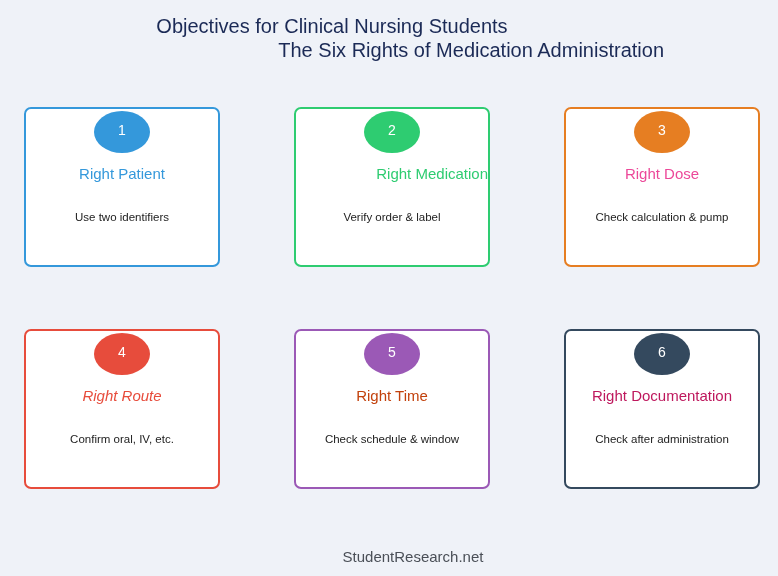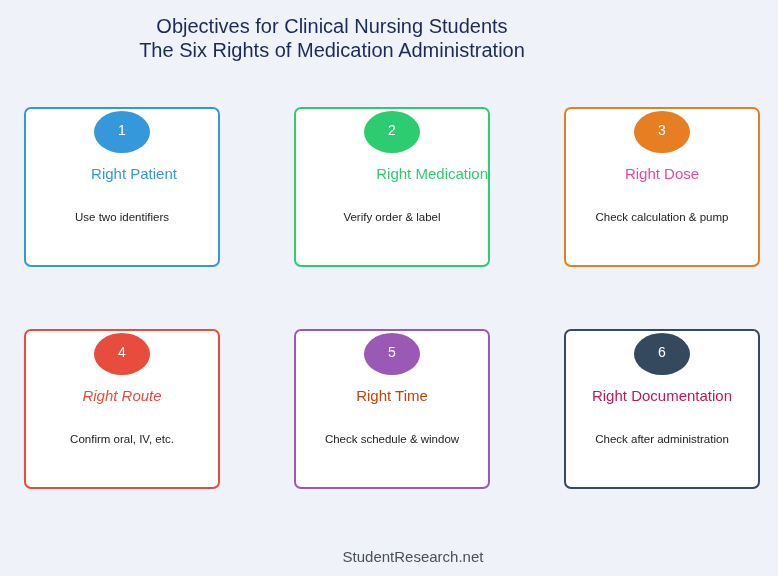--- a/index.html
+++ b/index.html
@@ -5,21 +5,21 @@
   html, body { margin:0; padding:0; }
   body {
     width:778px; height:576px; background:#eff2f8; position:relative; overflow:hidden;
     font-family:"Liberation Sans", "DejaVu Sans", sans-serif;
   }
   .title {
     position:absolute; left:0; width:664px; text-align:center;
     color:#1b2a56; font-size:20px; line-height:24px;
   }
   .t1 { top:14px; }
-  .t2 { top:38px; }
+  .t2 { top:38px;text-align:right; }
   .card {
     position:absolute; width:196px; height:160px; background:#ffffff;
     border:2px solid #333; border-radius:7px; box-sizing:border-box;
   }
   .badge {
     position:absolute; left:50%; top:2px; transform:translateX(-50%);
     width:56px; height:42px; border-radius:50%;
     color:#fff; font-size:14px; text-align:center; line-height:38px;
   }
   .name {
@@ -36,21 +36,21 @@
   }
 </style>
 </head>
 <body>
 
 <div class="title t1">Objectives for Clinical Nursing Students</div>
 <div class="title t2">The Six Rights of Medication Administration</div>
 
 <div class="card" style="left: 24px; top: 107px; border-color: rgb(52, 152, 219);">
   <div class="badge" style="background: rgb(52, 152, 219);">1</div>
-  <div class="name" style="color: rgb(52, 152, 219); padding-left: 12px;">Right Patient</div>
+  <div class="name" style="color: rgb(52, 152, 219);">Right Patient</div>
   <div class="desc">Use two identifiers</div>
 </div>
 
 <div class="card" style="left: 294px; top: 107px; border-color: rgb(46, 204, 113);">
   <div class="badge" style="background: rgb(46, 204, 113);">2</div>
   <div class="name" style="color: rgb(46, 204, 113); text-align: right;">Right Medication</div>
   <div class="desc">Verify order &amp; label</div>
 </div>
 
 <div class="card" style="left: 564px; top: 107px; border-color: rgb(230, 126, 34);">

